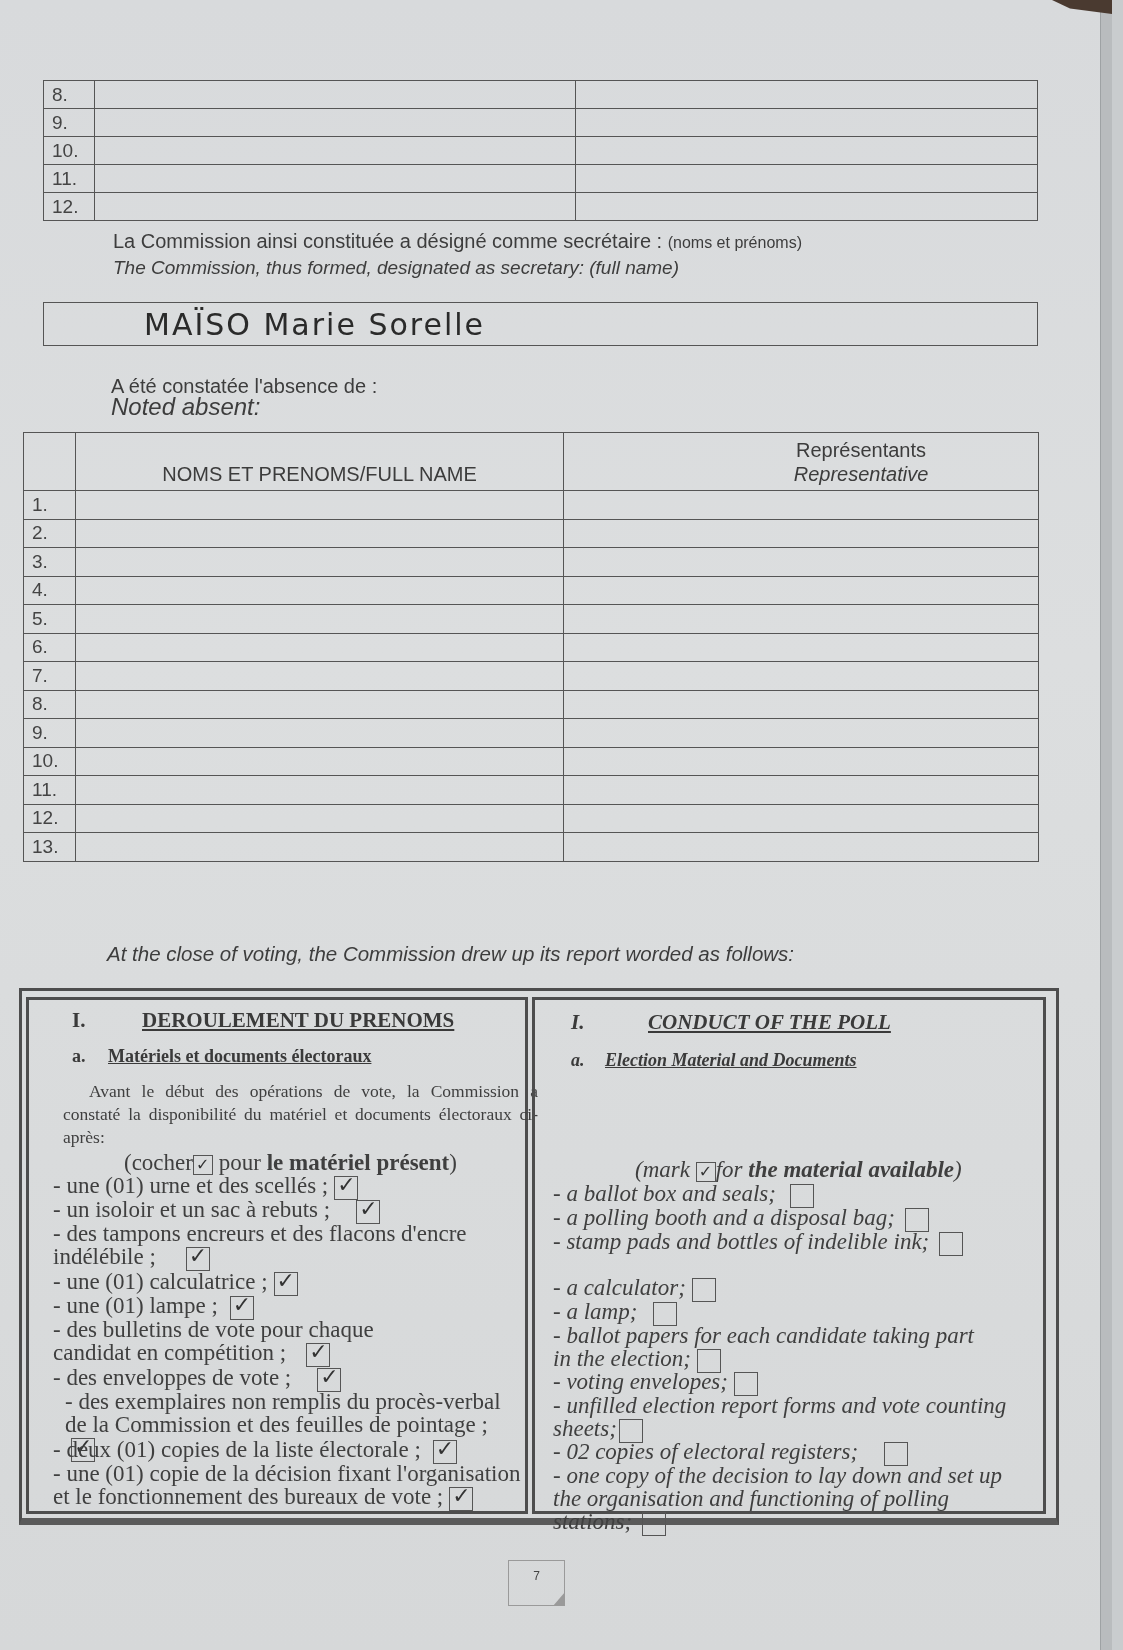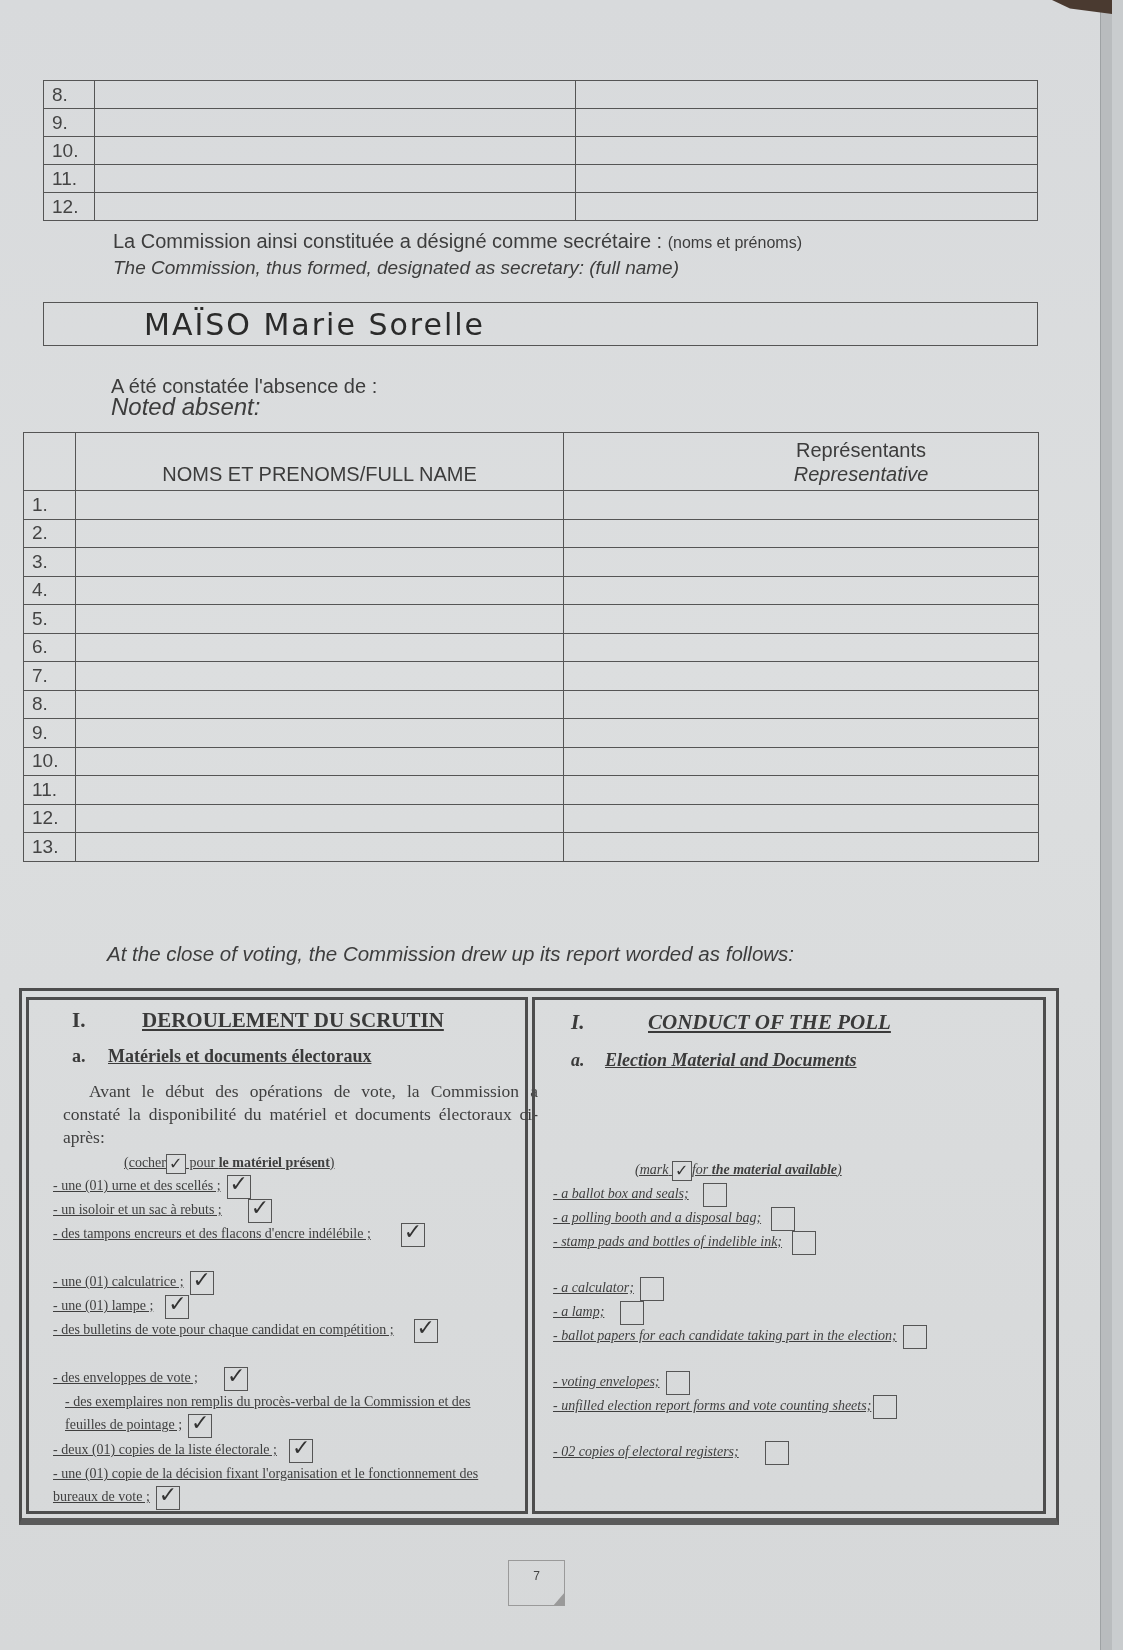--- a/index.html
+++ b/index.html
@@ -21,21 +21,21 @@
   .it{font-style:italic;}
   .sec-box{position:absolute;left:43px;top:302px;width:993px;height:42px;border:1.5px solid #555;}
   .hand{position:absolute;left:100px;top:4px;font-family:"DejaVu Sans",sans-serif;font-size:30px;color:#2a2a2a;letter-spacing:2px;}
   .outer{position:absolute;left:19px;top:988px;width:1034px;height:527px;border:3px solid #4d4d4d;border-bottom:7px solid #5a5a5a;}
   .col{position:absolute;top:6px;bottom:4px;border:3px solid #4d4d4d;background:transparent;}
   .colL{left:4px;width:496px;}
   .colR{left:510px;width:508px;}
   .colhead{position:absolute;font-family:"Liberation Serif",serif;font-weight:bold;font-size:21px;text-decoration:underline;color:#3a3a3a;}
   .sub{position:absolute;font-family:"Liberation Serif",serif;font-weight:bold;font-size:18px;color:#3a3a3a;}
   .para{position:absolute;font-family:"Liberation Serif",serif;font-size:17.5px;line-height:23px;text-align:justify;color:#3f3f3f;margin-left:23px;}
-  .item{position:absolute;font-family:"Liberation Serif",serif;font-size:14px;line-height:23px;color:#3f3f3f;text-decoration:underline;}
+  .item{position:absolute;font-family:"Liberation Serif",serif;font-size:23px;line-height:23px;color:#3f3f3f;}
   .box{display:inline-block;width:22px;height:22px;border:1.5px solid #555;vertical-align:middle;position:relative;margin-left:6px;}
   .box.checked::after{content:"\2713";position:absolute;left:2px;top:-4px;font-size:22px;color:#333;font-family:"DejaVu Sans",sans-serif;}
   .minibox{display:inline-block;width:18px;height:18px;border:1.5px solid #555;vertical-align:middle;position:relative;}
   .minibox::after{content:"\2713";position:absolute;left:2px;top:-3px;font-size:16px;color:#333;font-family:"DejaVu Sans",sans-serif;}
   .pgnum{position:absolute;left:508px;top:1560px;width:55px;height:44px;border:1px solid #9a9a9a;
     font-family:"Liberation Sans",sans-serif;font-size:12px;text-align:center;line-height:30px;color:#444;}
   .pgnum::after{content:"";position:absolute;right:-1px;bottom:-1px;width:12px;height:14px;background:#9a9a9a;clip-path:polygon(100% 0,0 100%,100% 100%);}
 </style>
 </head>
 <body>
@@ -165,21 +165,21 @@
         </tr>
     </tbody>
   </table>
 
   <div class="txt it" style="left:107px;top:942px;font-size:20.5px;">At the close of voting, the Commission drew up its report worded as follows:</div>
 
   <div class="outer">
 
     <div class="col colL">
       <div class="colhead" style="left:43px;top:8px;text-decoration:none">I.</div>
-      <div class="colhead" style="left:113px;top:8px">DEROULEMENT DU SCRUTIN</div>
+      <div class="colhead" style="left:113px;top:8px">DEROULEMENT DU PRENOMS</div>
       <div class="sub" style="left:43px;top:46px">a.</div>
       <div class="sub" style="left:79px;top:46px;text-decoration:underline">Matériels et documents électoraux</div>
       <div class="para" style="left:11px;top:80px;width:475px;text-indent:26px">Avant le début des opérations de vote, la Commission a constaté la disponibilité du matériel et documents électoraux ci-après:</div>
       <div class="item" style="left:95px;top:151px;">
         <span>(cocher</span><span class="minibox"></span><span> pour </span><b>le matériel présent</b><span>)</span>
       </div>
       <div class="item" style="left:24px;top:174px;"><span>- une (01) urne et des scellés ;</span><span class="box checked"></span></div>
       <div class="item" style="left:24px;top:198px;"><span>- un isoloir et un sac à rebuts ;</span><span class="box checked" style="margin-left:26px"></span></div>
       <div class="item" style="left:24px;top:222px;width:420px;padding-left:0"><span>- des tampons encreurs et des flacons d'encre indélébile ;</span><span class="box checked" style="margin-left:30px"></span></div>
       <div class="item" style="left:24px;top:270px;"><span>- une (01) calculatrice ;</span><span class="box checked"></span></div>
@@ -201,17 +201,18 @@
       </div>
       <div class="item it" style="left:18px;top:182px;"><span>- a ballot box and seals;</span><span class="box" style="margin-left:14px"></span></div>
       <div class="item it" style="left:18px;top:206px;"><span>- a polling booth and a disposal bag;</span><span class="box" style="margin-left:10px"></span></div>
       <div class="item it" style="left:18px;top:230px;"><span>- stamp pads and bottles of indelible ink;</span><span class="box" style="margin-left:10px"></span></div>
       <div class="item it" style="left:18px;top:276px;"><span>- a calculator;</span><span class="box"></span></div>
       <div class="item it" style="left:18px;top:300px;"><span>- a lamp;</span><span class="box" style="margin-left:16px"></span></div>
       <div class="item it" style="left:18px;top:324px;width:430px"><span>- ballot papers for each candidate taking part in the election;</span><span class="box"></span></div>
       <div class="item it" style="left:18px;top:370px;"><span>- voting envelopes;</span><span class="box"></span></div>
       <div class="item it" style="left:18px;top:394px;"><span>- unfilled election report forms and vote counting sheets;</span><span class="box" style="margin-left:2px"></span></div>
       <div class="item it" style="left:18px;top:440px;"><span>- 02 copies of electoral registers;</span><span class="box" style="margin-left:26px"></span></div>
+      <div class="item it" style="left:18px;top:464px;width:450px"><span>- one copy of the decision to lay down and set up the organisation and functioning of polling stations;</span><span class="box" style="margin-left:10px"></span></div>
     </div>
   </div>
 
   <div class="pgnum">7</div>
 </div>
 
 </body></html>

